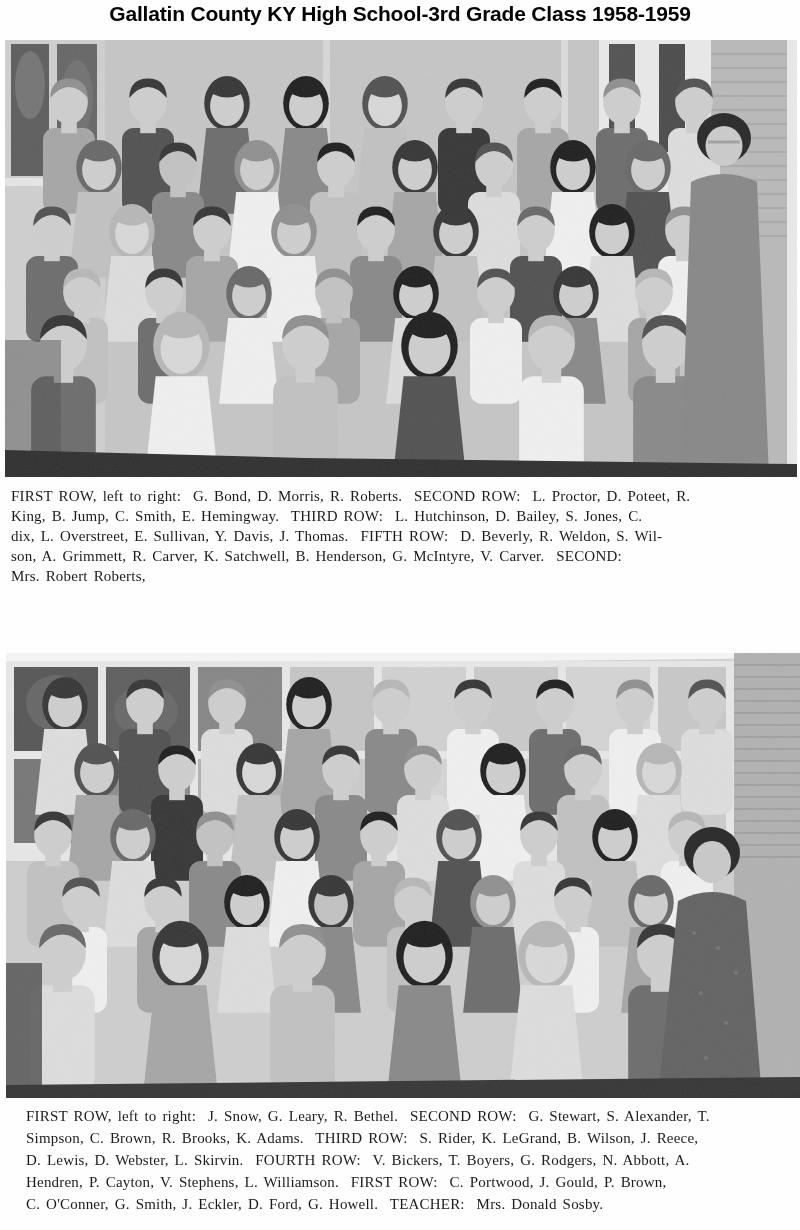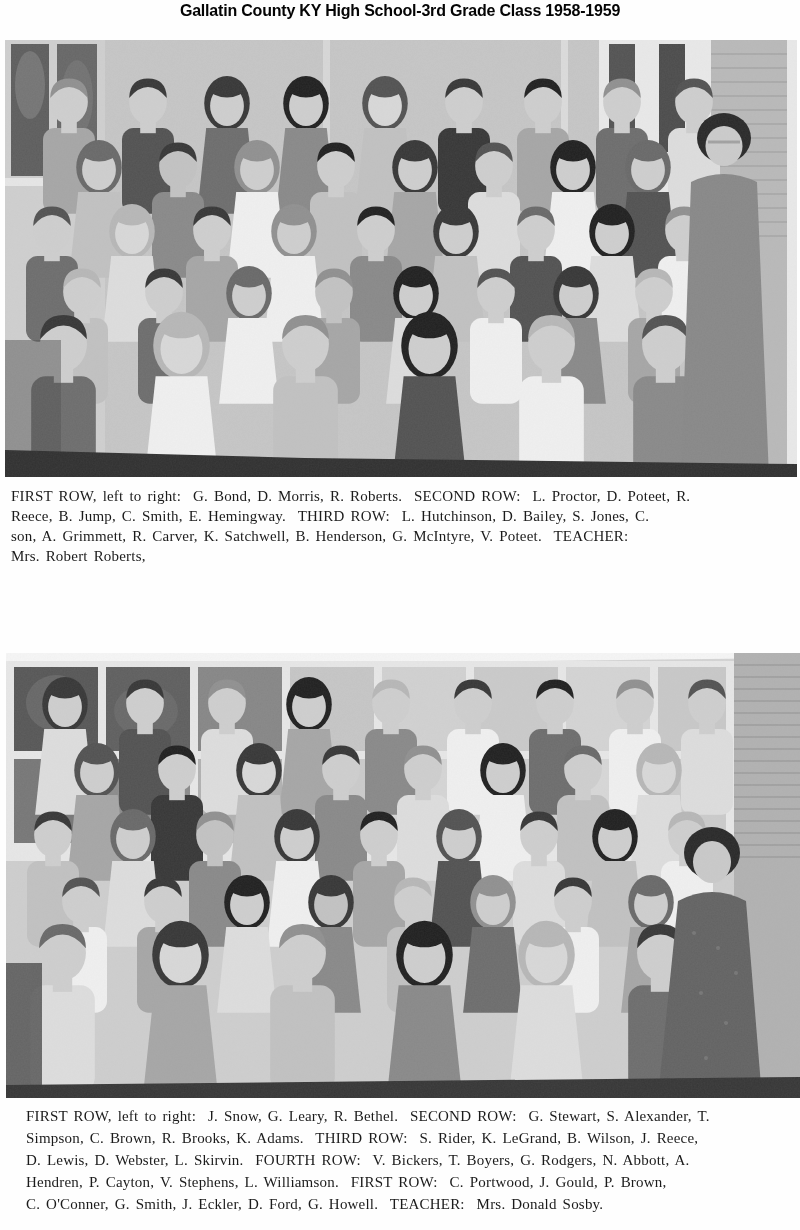--- a/index.html
+++ b/index.html
@@ -1,19 +1,19 @@
 <!DOCTYPE html>
 <html><head>
 <meta charset="utf-8">
 <style>
   html,body{margin:0;padding:0;background:#ffffff;}
   .page{position:relative;width:800px;height:1230px;background:#fefefe;overflow:hidden;
         font-family:"Liberation Serif", serif;}
   .title{position:absolute;top:2px;left:0;width:800px;margin:0;text-align:center;
-         font-family:"Liberation Sans", sans-serif;font-weight:bold;font-size:16px;
+         font-family:"Liberation Sans", sans-serif;font-weight:bold;font-size:21px;
          letter-spacing:-0.2px;color:#040404;}
   .photo{position:absolute;overflow:hidden;background:#c8c5be;}
   .photo svg{display:block;filter:grayscale(1) contrast(1.02);}
   #photo1{left:5px;top:40px;width:792px;height:437px;}
   #photo2{left:6px;top:653px;width:794px;height:445px;}
   .caption{position:absolute;color:#1b1b1b;font-size:15px;word-spacing:2px;
            letter-spacing:0.2px;}
   .caption div{white-space:pre-wrap;}
   #caption1{left:11px;top:486px;width:782px;line-height:20px;}
   #caption2{left:26px;top:1105px;width:788px;line-height:22px;}
@@ -128,22 +128,23 @@
       <g>
         <rect x="0" y="300" width="56" height="137" fill="#55524a" opacity="0.5"></rect>
         <path d="M0 410 L300 418 L792 424 L792 437 L0 437 Z" fill="#33312d"></path>
       </g>
       <rect width="100%" height="100%" filter="url(#gr)" opacity="0.16"></rect>
     </svg>
   </div>
 
   <div class="caption" id="caption1">
     <div>FIRST ROW, left to right:  G. Bond, D. Morris, R. Roberts.  SECOND ROW:  L. Proctor, D. Poteet, R.</div>
-    <div>Reece, B. Jump, C. Smith, E. Hemingway.  THIRD ROW:  L. Hutchinson, D. Bailey, S. Jones, C.</div>
-    <div>son, A. Grimmett, R. Carver, K. Satchwell, B. Henderson, G. McIntyre, V. Poteet.  TEACHER:</div>
+    <div>King, B. Jump, C. Smith, E. Hemingway.  THIRD ROW:  L. Hutchinson, D. Bailey, S. Jones, C.</div>
+    <div>dix, L. Overstreet, E. Sullivan, Y. Davis, J. Thomas.  FIFTH ROW:  D. Beverly, R. Weldon, S. Wil-</div>
+    <div>son, A. Grimmett, R. Carver, K. Satchwell, B. Henderson, G. McIntyre, V. Carver.  SECOND:</div>
     <div>Mrs. Robert Roberts,</div>
   </div>
 
   <div class="photo" id="photo2" role="img" aria-label="Black-and-white group photograph: five rows of third-grade students in front of tall school windows and brick pillar, teacher Mrs. Donald Sosby at far right">
     <svg width="794" height="445" viewBox="0 0 794 445">
       <g>
         <rect width="794" height="445" fill="#d5d2cb"></rect>
         <path d="M0 0 H794 V5 L0 14 Z" fill="#f6f4f0"></path>
         <rect x="0" y="8" width="728" height="200" fill="#e7e5e0"></rect>
         <rect x="8" y="14" width="84" height="84" fill="#5b5850"></rect>

